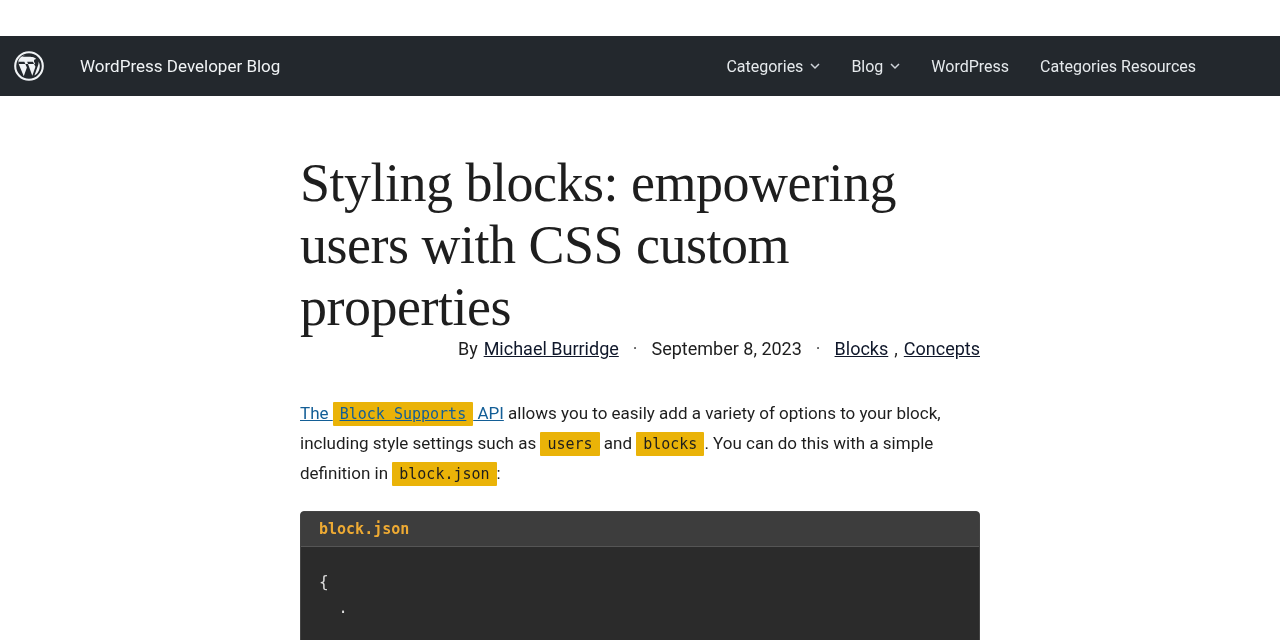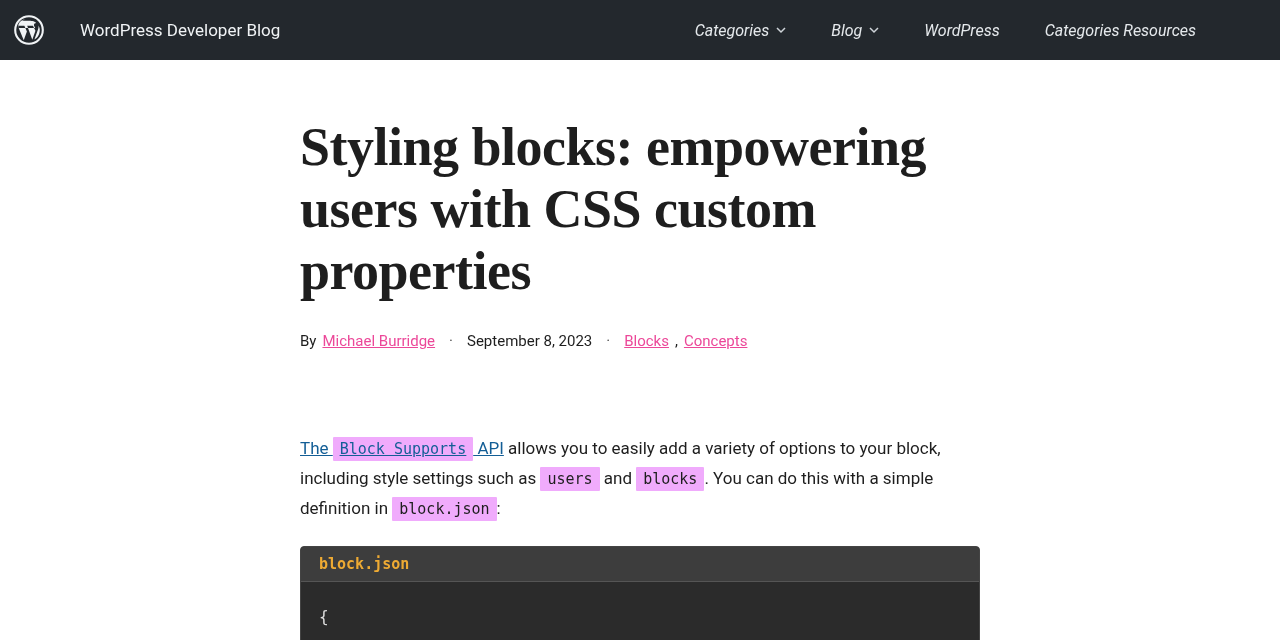--- a/index.html
+++ b/index.html
@@ -9,85 +9,85 @@
   color: #1e1e1e;
   width: 1280px;
 }
 header.topbar {
   background: #23282d;
   height: 60px;
   display: flex;
   align-items: center;
   padding: 0 14px 0 14px;
   color: #f0f3f5;
+  margin-top: 36px;
 }
 .logo-wrap {
   display: flex;
   align-items: center;
   gap: 36px;
 }
 .wp-logo svg { display: block; }
 .site-title {
   font-size: 17px;
   font-weight: 400;
   color: #f0f3f5;
 }
 nav.primary {
   margin-left: auto;
   display: flex;
-  gap: 45px;
+  gap: 31px;
   padding-right: 70px;
-  font-style: italic;
 }
 nav.primary .nav-item {
   display: flex;
   align-items: center;
   gap: 7px;
   font-size: 16px;
   color: #e5e9ec;
   cursor: pointer;
 }
 nav.primary .chev svg { display: block; }
 
 main {
   max-width: 680px;
   margin: 0 auto;
   padding-top: 56px;
 }
 h1.post-title {
   font-family: Georgia, "Times New Roman", serif;
-  font-weight: 700;
+  font-weight: 400;
   font-size: 54px;
   line-height: 1.15;
   color: #1e1e1e;
-  margin-bottom: 30px;
   letter-spacing: -0.5px;
 }
 .meta {
-  font-size: 15px;
+  font-size: 18px;
   color: #1e1e1e;
   display: flex;
   flex-wrap: wrap;
   gap: 6px;
   align-items: center;
-  margin-bottom: 84px;
+  margin-bottom: 40px;
+  justify-content: flex-end;
 }
-.meta a { color: #ec4899; text-decoration: underline; cursor: pointer; }
+.meta a { color: #0f172a; text-decoration: underline; cursor: pointer; }
 .meta .sep { color: #555; }
 
 p.lede {
   font-size: 17px;
   line-height: 1.75;
   color: #1e1e1e;
   margin-bottom: 22px;
 }
 p.lede a { color: #135e96; text-decoration: underline; cursor: pointer; }
 code.inline {
   font-family: Menlo, Consolas, monospace;
-  background: #f0abfc;
+  background: #eab308;
   padding: 3px 7px;
   font-size: 15px;
   border-radius: 1px;
 }
 a code.inline {
   text-decoration: underline;
 }
 
 .codeblock {
   border: 1px solid #444;

